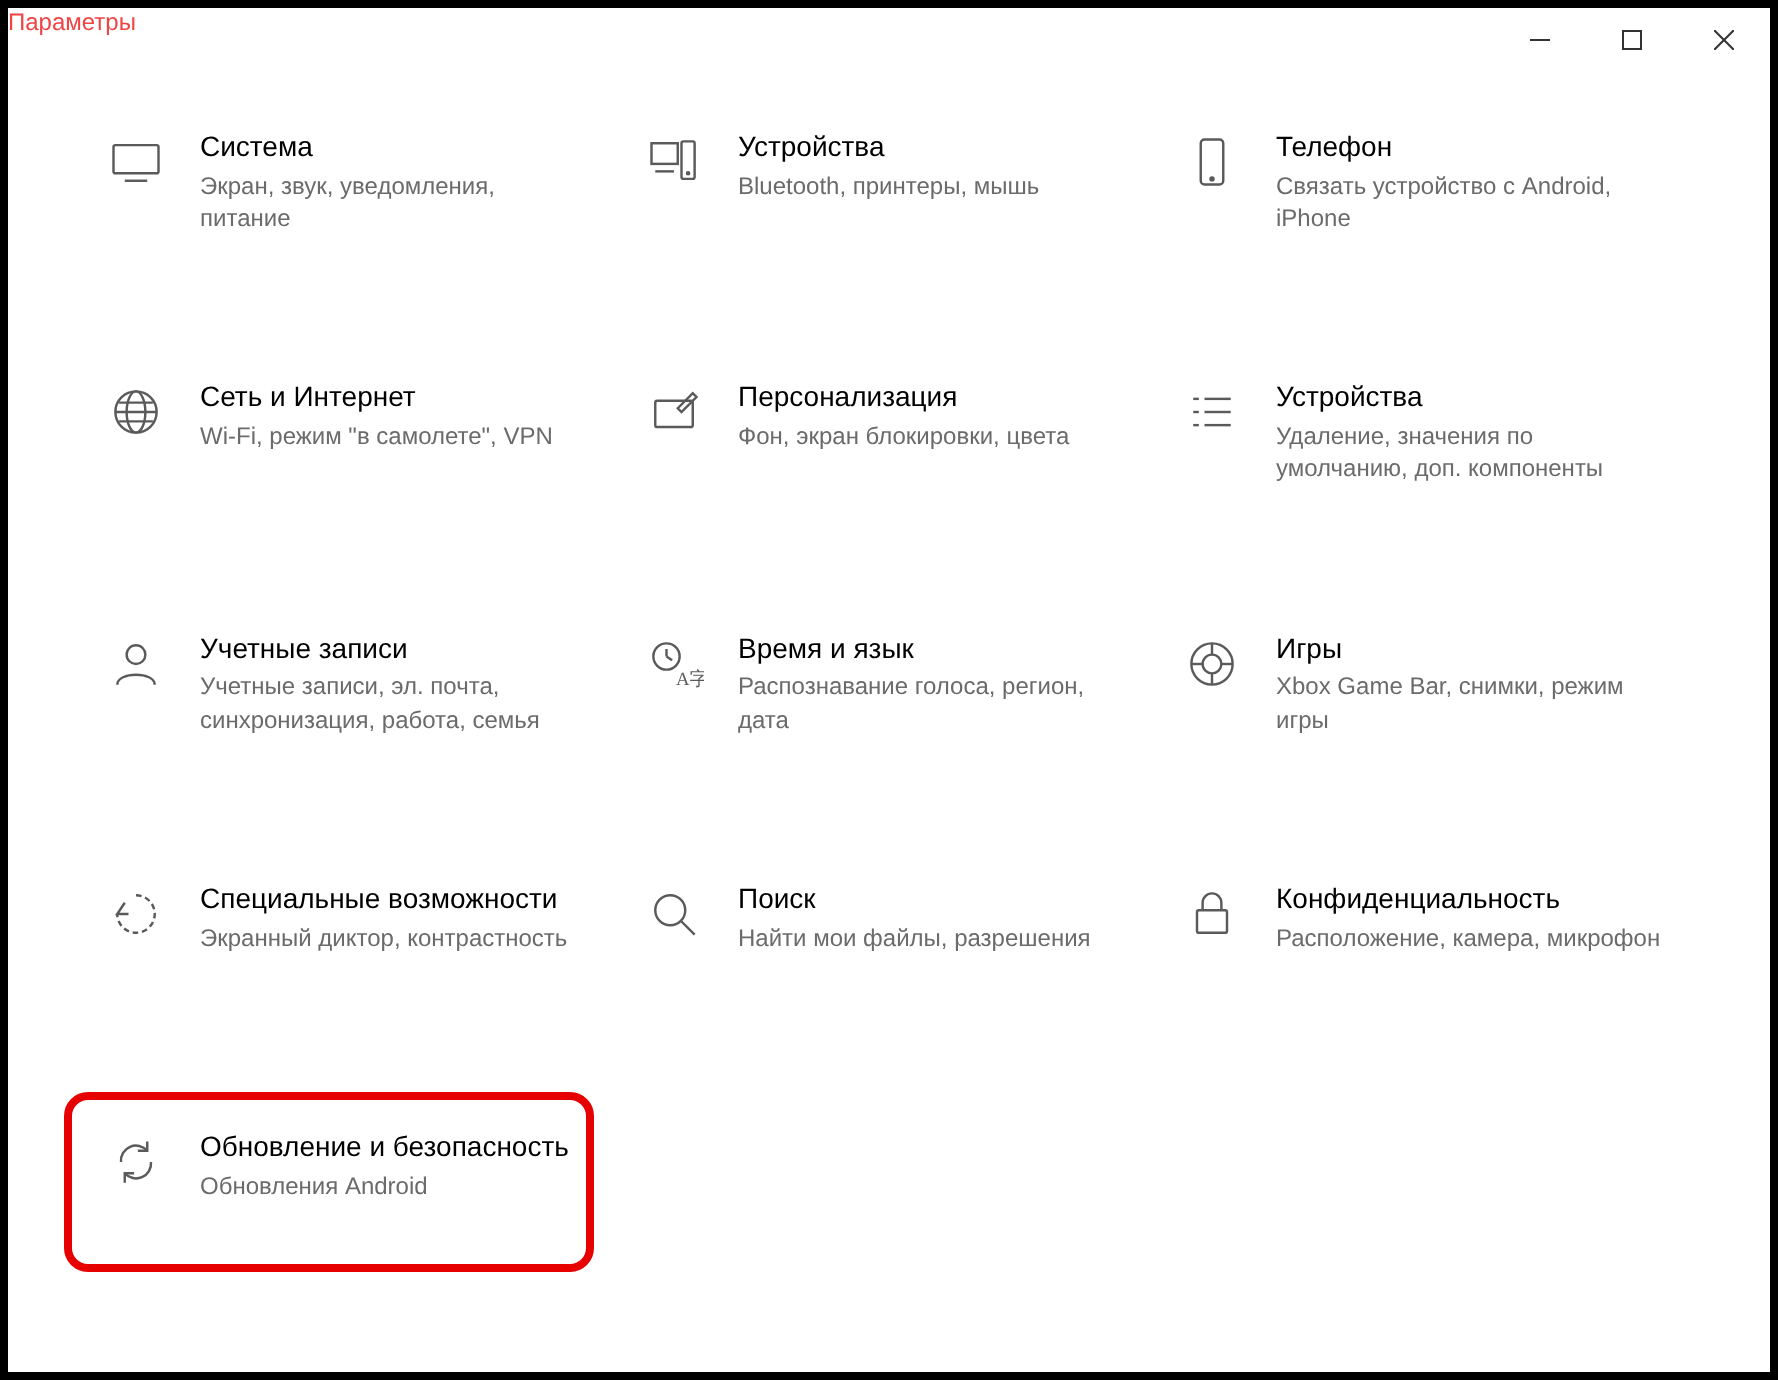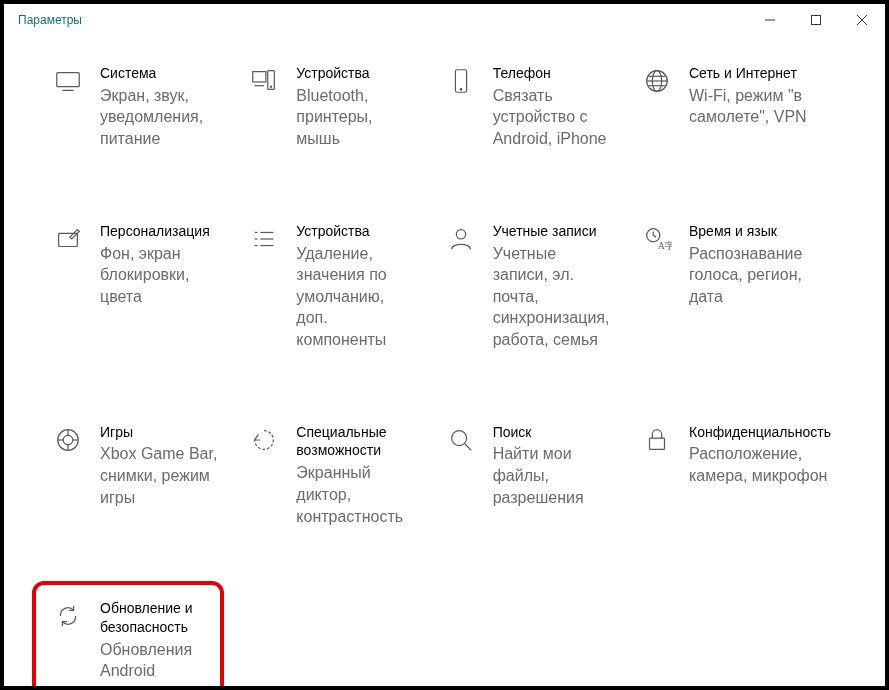--- a/index.html
+++ b/index.html
@@ -7,40 +7,40 @@
     font-family: "Segoe UI", Tahoma, sans-serif;
     background: #fff;
     width: 889px;
     height: 690px;
     overflow: hidden;
     border: 4px solid #000;
   }
   .titlebar {
     height: 32px;
     display: flex;
-    align-items: center;
-    padding-left: 14px;
+    align-items: flex-start;
+    padding-left: 0;
     background: #fff;
     font-size: 12px;
-    color: #0f766e;
+    color: #ef4444;
   }
   .titlebar-title { flex: 1; }
   .win-controls { display: flex; }
   .win-btn {
     width: 46px; height: 32px;
     display: flex; align-items: center; justify-content: center;
     color: #555;
   }
   .win-btn svg { width: 10px; height: 10px; }
   .content {
     padding: 24px 46px 0 46px;
   }
   .grid {
     display: grid;
-    grid-template-columns: repeat(4, 1fr);
+    grid-template-columns: repeat(3, 1fr);
     column-gap: 18px;
     row-gap: 64px;
   }
   .tile {
     display: flex;
     align-items: flex-start;
     gap: 16px;
     min-height: 60px;
     padding: 4px 2px;
     position: relative;
@@ -54,21 +54,21 @@
   }
   .tile-icon svg { width: 30px; height: 30px; stroke: #5a5a5a; fill: none; stroke-width: 1.3; }
   .tile-text { flex: 1; padding-right: 6px; }
   .tile-title {
     font-size: 14px;
     color: #000;
     line-height: 1.35;
     margin-bottom: 2px;
   }
   .tile-desc {
-    font-size: 16px;
+    font-size: 12px;
     color: #6b6b6b;
     line-height: 1.35;
   }
   .highlight {
     position: absolute;
     left: -18px; top: -14px; right: 4px; bottom: -16px;
     border: 4px solid #e60000;
     border-radius: 12px;
     pointer-events: none;
   }

